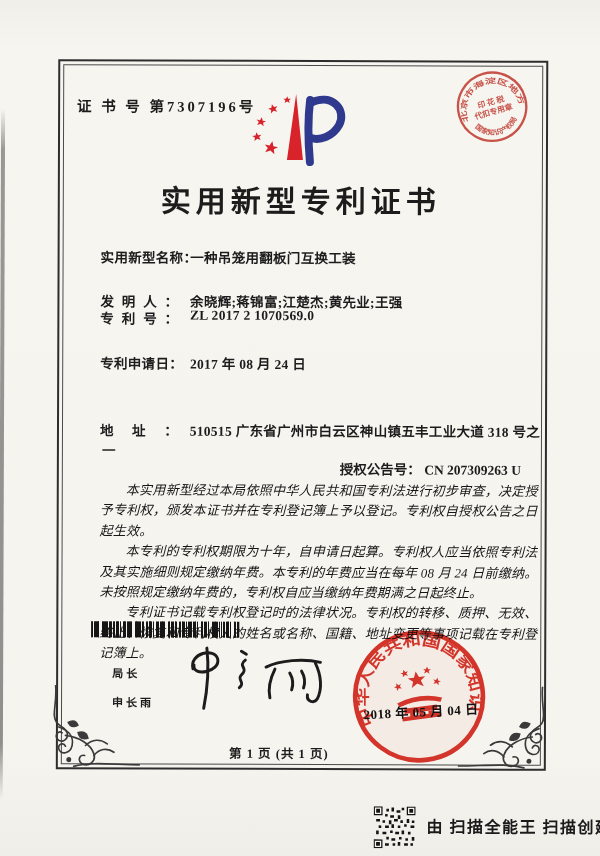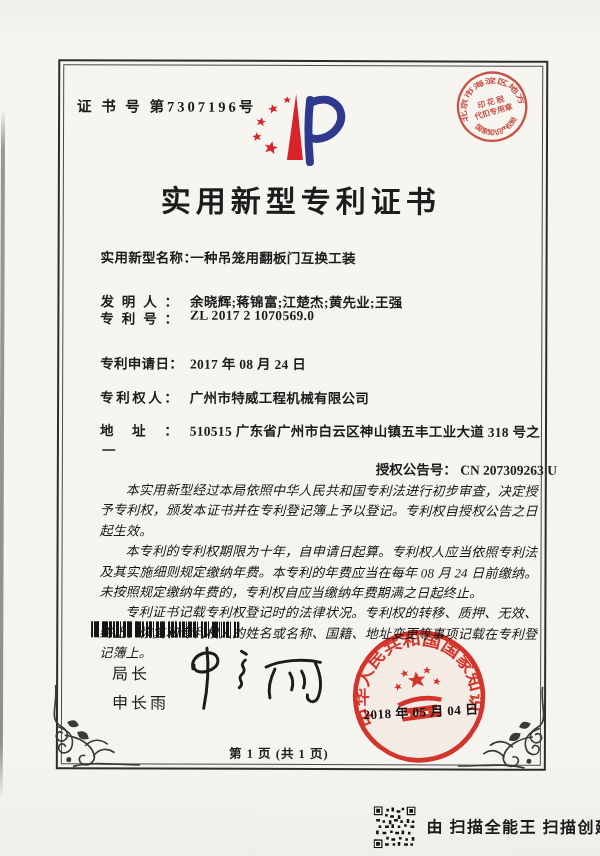--- a/index.html
+++ b/index.html
@@ -17,30 +17,30 @@
   .corner{position:absolute;width:92px;height:92px;}
   .corner-bl{left:49px;top:686px;}
   .corner-br{left:459px;top:686px;transform:scaleX(-1);}
   .cert-no{position:absolute;left:76px;top:95px;font-size:14.5px;font-weight:600;letter-spacing:3px;}
   .logo{position:absolute;left:249px;top:90px;width:100px;height:80px;}
   .title{position:absolute;left:0;width:600px;top:177px;text-align:center;
          font-size:30px;font-weight:700;letter-spacing:5px;}
   .row{position:absolute;left:100px;font-size:13.5px;font-weight:700;white-space:nowrap;letter-spacing:.3px;}
   .row .lbl{display:inline-block;width:78px;text-align:justify;text-align-last:justify;vertical-align:top;}
   .row .val{margin-left:8px;}
-  .row2{position:absolute;left:340px;font-size:13.5px;font-weight:700;white-space:nowrap;margin-left:36px;}
+  .row2{position:absolute;left:340px;font-size:13.5px;font-weight:700;white-space:nowrap;}
   .addr2{position:absolute;left:102px;top:440px;font-size:13.5px;font-weight:700;}
   .body-text{position:absolute;left:100px;top:481px;width:438px;font-size:13px;line-height:20.4px;
              font-style:italic;text-align:justify;color:#161616;}
   .body-text p{margin:0;text-indent:2em;letter-spacing:.2px;}
   .barcode{position:absolute;left:92px;top:622px;width:148px;height:16px;
     background:
       repeating-linear-gradient(90deg,#151515 0 1.5px,transparent 1.5px 3px,#151515 3px 5.5px,transparent 5.5px 7px,#151515 7px 8px,transparent 8px 11px),
       repeating-linear-gradient(90deg,#151515 0 1px,transparent 1px 6px,#151515 6px 8px,transparent 8px 13px);}
-  .director{position:absolute;left:113px;top:660px;font-size:16px;font-weight:400;letter-spacing:3px;line-height:29px;}
+  .director{position:absolute;left:113px;top:660px;font-size:11px;font-weight:700;letter-spacing:3px;line-height:29px;}
   .signature{position:absolute;left:180px;top:643px;width:158px;height:78px;}
   .seal{position:absolute;left:350px;top:626px;width:140px;height:140px;transform:rotate(-8deg);
         opacity:.92;mix-blend-mode:multiply;}
   .seal-date{position:absolute;left:356px;top:701px;width:132px;text-align:center;font-size:13px;
              font-weight:700;letter-spacing:.5px;color:#121212;transform:rotate(-3deg);}
   .tax-stamp{position:absolute;left:452px;top:67px;width:78px;height:78px;transform:rotate(-16deg);opacity:.85;}
   .page-footer{position:absolute;left:0;top:743px;width:560px;text-align:center;font-size:12.5px;font-weight:600;letter-spacing:1px;}
   .qr{position:absolute;left:375px;top:806px;width:42px;height:42px;}
   .scan-text{position:absolute;left:428px;top:813px;font-size:16px;font-weight:700;letter-spacing:1.5px;color:#1a1a1a;white-space:nowrap;}
   svg text{font-family:"Liberation Serif","DejaVu Serif",serif;}
@@ -116,24 +116,20 @@
       <span class="lbl">发明人：</span>
       <span class="val">余晓辉;蒋锦富;江楚杰;黄先业;王强</span>
     </div>
     <div class="row" style="top:308px">
       <span class="lbl">专利号：</span>
       <span class="val">ZL 2017 2 1070569.0</span>
     </div>
     <div class="row" style="top:353px">
       <span class="lbl">专利申请日：</span>
       <span class="val">2017 年 08 月 24 日</span>
-    </div>
-    <div class="row" style="top:387px">
-      <span class="lbl">专利权人：</span>
-      <span class="val">广州市特威工程机械有限公司</span>
     </div>
     <div class="row" style="top:420px">
       <span class="lbl">地址：</span>
       <span class="val">510515 广东省广州市白云区神山镇五丰工业大道 318 号之</span>
     </div>
     <div class="addr2">一</div>
     <div class="row2" style="top:458px">
       <span>授权公告号：</span>
       <span class="val">CN 207309263 U</span>
     </div>

